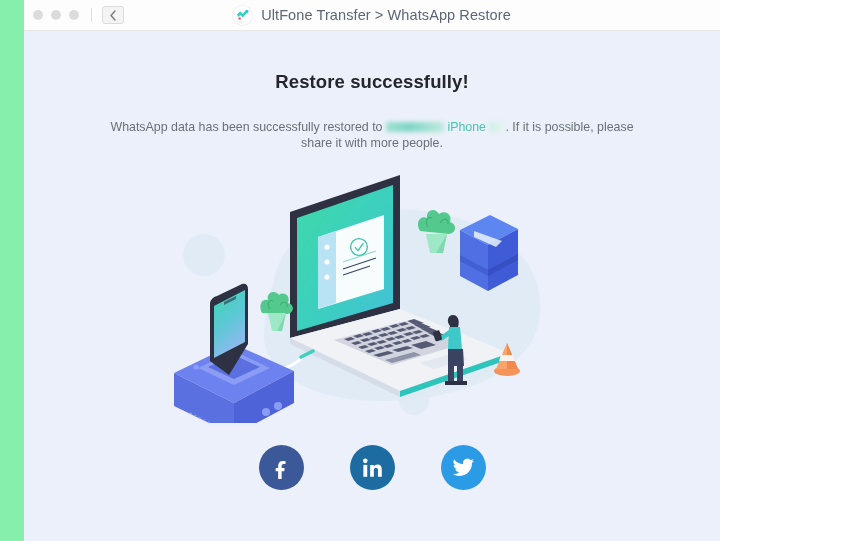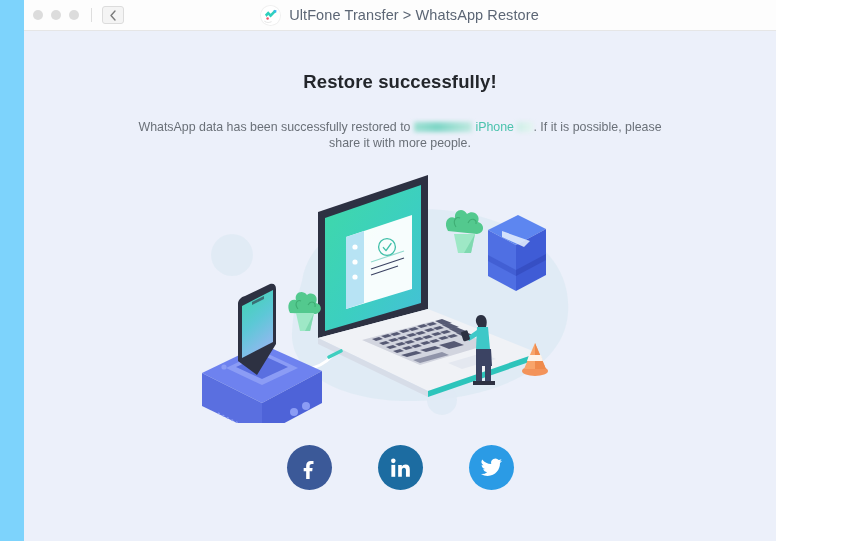--- a/index.html
+++ b/index.html
@@ -4,22 +4,22 @@
 <style>
   * { box-sizing: border-box; margin: 0; padding: 0; }
   html, body {
     width: 855px; height: 541px;
     overflow: hidden;
     font-family: "Liberation Sans", sans-serif;
     background: #ffffff;
   }
   #app {
     position: relative;
-    width: 776px; height: 541px;
-    background: #7dd3fc;
+    width: 720px; height: 541px;
+    background: #86efac;
     display: flex; flex-direction: column; padding-left: 24px;
   }
 
   
   .titlebar {
     position: relative;
     height: 31px;
     min-height: 31px;
     background: #fdfdfd;
     border-bottom: 1px solid #e6e6e6;

